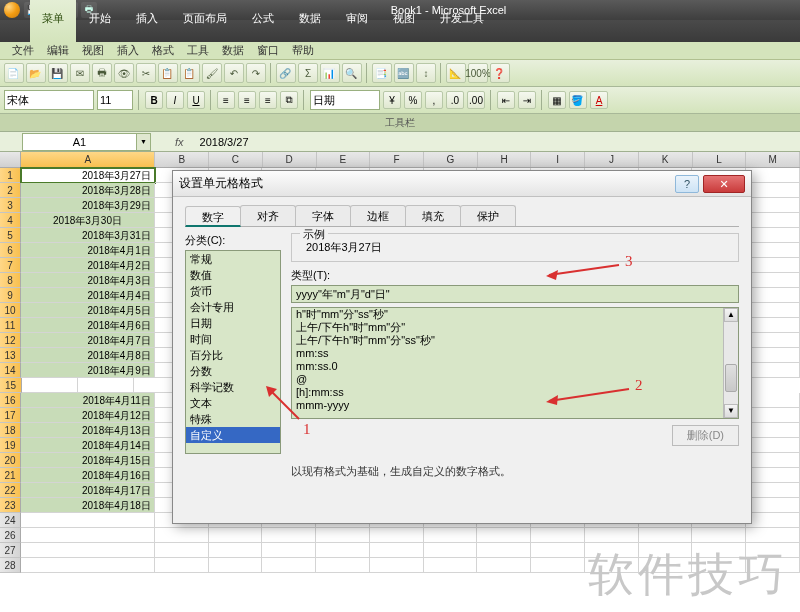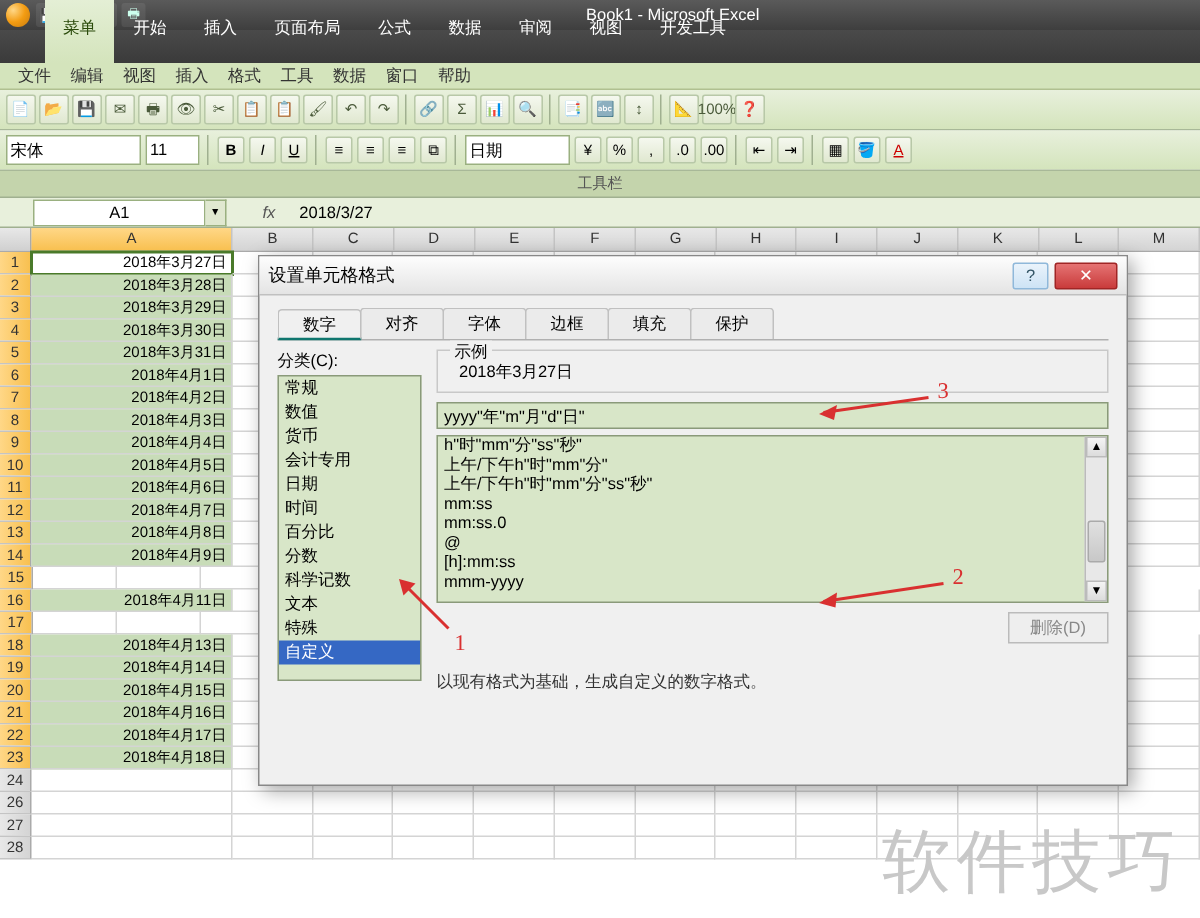--- a/index.html
+++ b/index.html
@@ -245,21 +245,21 @@
         <div class="cell" style="width: 56px;"></div>
         <div class="cell" style="width: 56px;"></div>
         <div class="cell" style="width: 56px;"></div>
         <div class="cell" style="width: 56px;"></div>
         <div class="cell" style="width: 56px;"></div>
         <div class="cell" style="width: 56px;"></div>
         <div class="cell" style="width: 56px;"></div>
       </div>
       <div class="row">
         <div class="row-h sel">4</div>
-        <div class="cell selrange" style="width: 140px;">2018年3月30日</div>
+        <div class="cell selrange" style="width: 140px; text-align: center;">2018年3月30日</div>
         <div class="cell" style="width: 56px;"></div>
         <div class="cell" style="width: 56px;"></div>
         <div class="cell" style="width: 56px;"></div>
         <div class="cell" style="width: 56px;"></div>
         <div class="cell" style="width: 56px;"></div>
         <div class="cell" style="width: 56px;"></div>
         <div class="cell" style="width: 56px;"></div>
         <div class="cell" style="width: 56px;"></div>
         <div class="cell" style="width: 56px;"></div>
         <div class="cell" style="width: 56px;"></div>
@@ -452,20 +452,21 @@
         <div class="cell" style="width: 56px;"></div>
         <div class="cell" style="width: 56px;"></div>
         <div class="cell" style="width: 56px;"></div>
         <div class="cell" style="width: 56px;"></div>
         <div class="cell" style="width: 56px;"></div>
         <div class="cell" style="width: 56px;"></div>
         <div class="cell" style="width: 56px;"></div>
       </div>
       <div class="row">
         <div class="row-h sel">17</div>
+        <div class="cell selrange" style="width: 140px;">2018年4月12日</div>
         <div class="cell" style="width: 56px;"></div>
         <div class="cell" style="width: 56px;"></div>
         <div class="cell" style="width: 56px;"></div>
         <div class="cell" style="width: 56px;"></div>
         <div class="cell" style="width: 56px;"></div>
         <div class="cell" style="width: 56px;"></div>
         <div class="cell" style="width: 56px;"></div>
         <div class="cell" style="width: 56px;"></div>
         <div class="cell" style="width: 56px;"></div>
         <div class="cell" style="width: 56px;"></div>
@@ -666,20 +667,21 @@
             <div class="cat-item">文本</div>
             <div class="cat-item">特殊</div>
             <div class="cat-item sel">自定义</div>
           </div>
       </div>
       <div class="right-col">
         <div class="sample-box">
           <span class="sample-lbl">示例</span>
           <div style="padding:2px 0 0 6px">2018年3月27日</div>
         </div>
+        <div class="type-label">类型(T):</div>
         <input class="type-input" value="yyyy&quot;年&quot;m&quot;月&quot;d&quot;日&quot;" style="">
         <div class="type-list-wrap">
           <div class="type-list">
             <div class="type-item-wrap" id="typelist">
                 <div class="type-item">h"时"mm"分"ss"秒"</div>
                 <div class="type-item">上午/下午h"时"mm"分"</div>
                 <div class="type-item">上午/下午h"时"mm"分"ss"秒"</div>
                 <div class="type-item">mm:ss</div>
                 <div class="type-item">mm:ss.0</div>
                 <div class="type-item">@</div>

